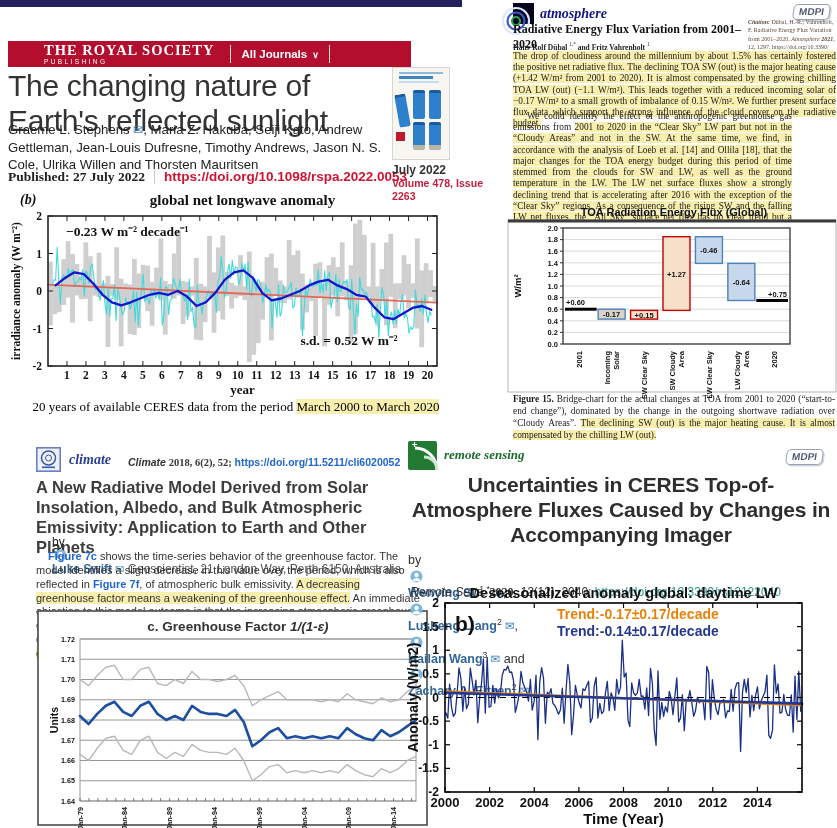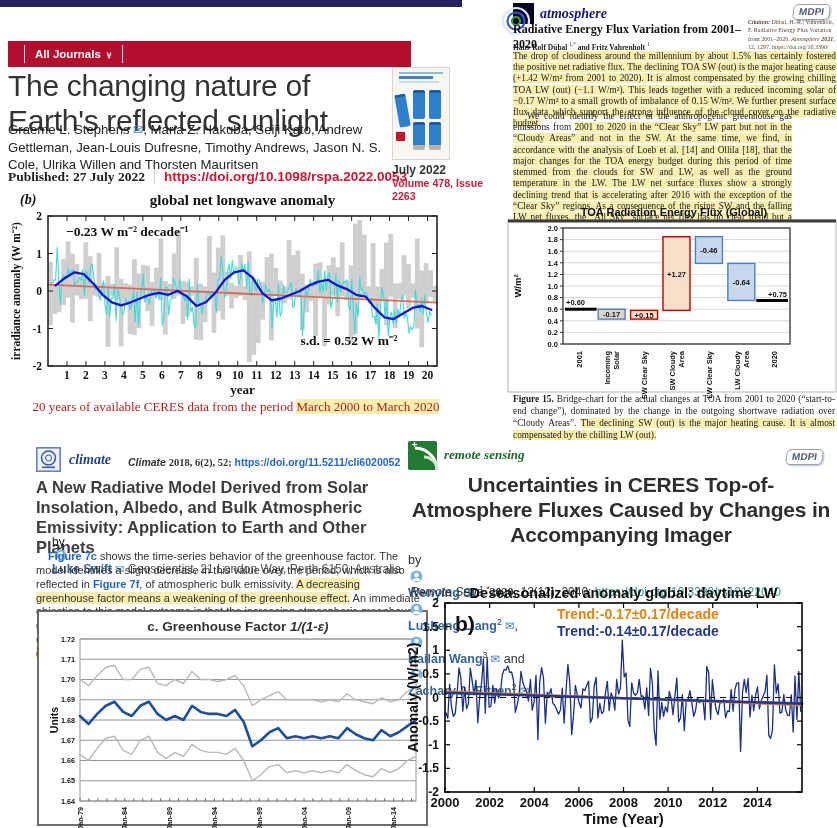--- a/index.html
+++ b/index.html
@@ -26,21 +26,21 @@
   .cov-l1{left:6px;top:4px;width:44px;height:2px;background:#8fb9d8;}
   .cov-l2{left:6px;top:8px;width:34px;height:3px;background:#3f86c0;}
   .cov-l3{left:6px;top:13px;width:40px;height:2px;background:#c5dced;}
   .cyl{background:#2f80cc;border-top:3px solid #1b5c9e;border-radius:2px;}
   .cyl.base{border-bottom:5px solid #b9b4a8;}
   .cov-logo{left:3px;top:64px;width:9px;height:9px;background:#c0182c;}
   .rs-issue-date{left:392px;top:163px;font-size:12px;font-weight:bold;color:#333;}
   .rs-issue-vol{left:392px;top:177px;width:112px;font-size:10.6px;font-weight:bold;color:#c41f3e;line-height:1.2;}
   #chart1{left:8px;top:188px;}
   .caption1{left:10px;top:399px;width:452px;text-align:center;
-            font-family:"Liberation Serif",serif;font-size:13px;color:#b91c1c;}
+            font-family:"Liberation Serif",serif;font-size:13px;color:#000000;}
   
   .mdpi{position:absolute;border:1.5px solid #98a0b4;border-radius:5px;padding:1px 5px 2px;
         font-weight:bold;font-size:10px;color:#505b74;transform:skewX(-8deg);background:#fff;
         box-shadow:1.5px 1.5px 0 #d0d4dd;}
   .seg-hl{background:#f8efae;}
   .seg-bold{font-weight:bold;font-family:Liberation Serif, serif;}
   .seg-ital{font-style:italic;}
   .seg-boldital{font-weight:bold;font-style:italic;}
   .seg-env{color:#3f7fb5;font-size:92%;}
   .seg-name{color:#336699;font-weight:bold;}
@@ -86,20 +86,24 @@
   .byline4{left:408px;top:551px;width:428px;font-size:12.5px;line-height:1.5;color:#333;}
   .journal4{left:410px;top:585px;font-size:12px;color:#333;}
   #chart4{left:406px;top:586px;}
 </style>
 </head>
 <body>
 
 <div id="strip-top" class="abs"></div>
 
 <div class="abs rs-banner">
+  <div class="rs-brand">
+    <div class="rs-brand-main">THE ROYAL SOCIETY</div>
+    <div class="rs-brand-sub">PUBLISHING</div>
+  </div>
   <div class="rs-div first"></div>
   <div class="rs-nav">
     <span>All Journals</span>
     <span class="chev">∨</span>
   </div>
   <div class="rs-div"></div>
 </div>
 
 <div class="abs rs-title">The changing nature of Earth's reflected sunlight</div>
 <div class="abs rs-authors"><span>Graeme L. Stephens</span><span class="seg-env"> ✉</span><span>, Maria Z. Hakuba, Seiji Kato, Andrew Gettleman, Jean-Louis Dufresne, Timothy Andrews, Jason N. S. Cole, Ulrika Willen and Thorsten Mauritsen</span></div>

